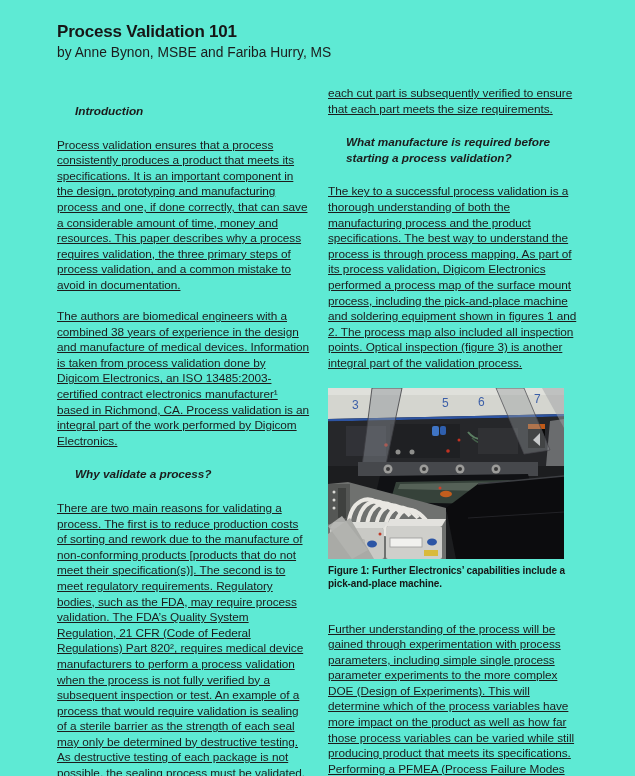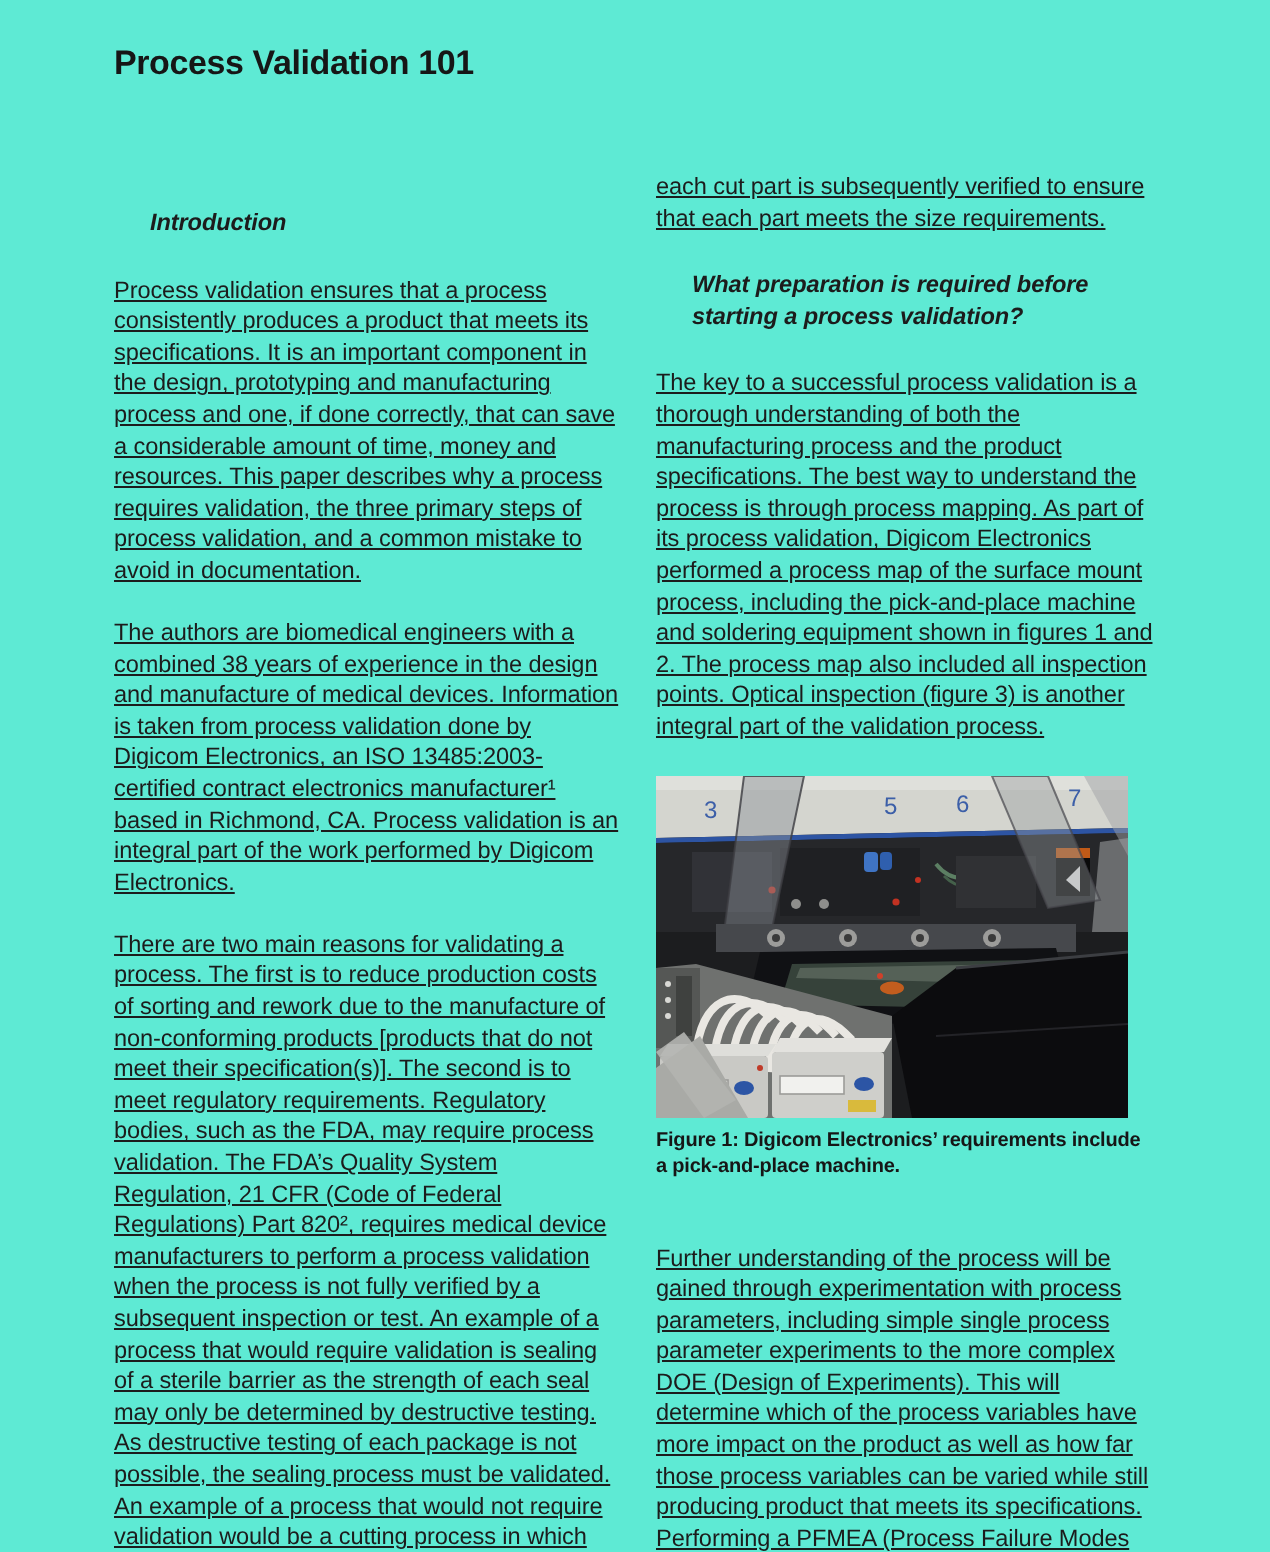--- a/index.html
+++ b/index.html
@@ -37,31 +37,33 @@
   svg text.station-num {
     font-family:"Liberation Sans", sans-serif; font-size:12px; fill:#3c5fa8;
   }
 </style>
 </head>
 <body>
 
 <div class="page">
 
   <div class="title">Process Validation 101</div>
+  <div class="byline">by Anne Bynon, MSBE and Fariba Hurry, MS</div>
 
   <div class="col col-left">
     <p class="subhead">Introduction</p>
     <p class="para">Process validation ensures that a process consistently produces a product that meets its specifications.  It is an important component in the design, prototyping and manufacturing process and one, if done correctly, that can save a considerable amount of time, money and resources. This paper describes why a process requires validation, the three primary steps of process validation, and a common mistake to avoid in documentation.</p>
     <p class="para">The authors are biomedical engineers with a combined 38 years of experience in the design and manufacture of medical devices. Information is taken from process validation done by Digicom Electronics, an ISO 13485:2003-certified contract electronics manufacturer¹ based in Richmond, CA.  Process validation is an integral part of the work performed by Digicom Electronics.</p>
+    <p class="subhead">Why validate a process?</p>
     <p class="para last">There are two main reasons for validating a process.  The first is to reduce production costs of sorting and rework due to the manufacture of non-conforming products [products that do not meet their specification(s)]. The second is to meet regulatory requirements.  Regulatory bodies, such as the FDA, may require process validation.  The FDA’s Quality System Regulation, 21 CFR (Code of Federal Regulations) Part 820², requires medical device manufacturers to perform a process validation when the process is not fully verified by a subsequent inspection or test.  An example of a process that would require validation is sealing of a sterile barrier as the strength of each seal may only be determined by destructive testing. As destructive testing of each package is not possible, the sealing process must be validated. An example of a process that would not require validation would be a cutting process in which</p>
   </div>
 
   <div class="col col-right">
     <p class="para">each cut part is subsequently verified to ensure that each part meets the size requirements.</p>
-    <p class="subhead">What preparation is required before starting a process validation?</p>
+    <p class="subhead">What manufacture is required before starting a process validation?</p>
     <p class="para" style="margin-bottom:0;">The key to a successful process validation is a thorough understanding of both the manufacturing process and the product specifications.  The best way to understand the process is through process mapping.  As part of its process validation, Digicom Electronics performed a process map of the surface mount process, including the pick-and-place machine and soldering equipment shown in figures 1 and 2.  The process map also included all inspection points. Optical inspection (figure 3) is another integral part of the validation process.</p>
 
     <div class="figure-block">
       <svg class="photo-frame" viewBox="0 0 236 171" xmlns="http://www.w3.org/2000/svg">
 
         <rect width="236" height="171" fill="#1c1d1f"></rect>
 
         <path d="M0,0 H236 V26 L0,31 Z" fill="#d4d5cf"></path>
         <rect x="0" y="0" width="236" height="7" fill="#e3e3df" opacity="0.75"></rect>
 
@@ -155,19 +157,19 @@
           <polygon points="58,138 114,138 118,131 62,131" fill="#e3e2de"></polygon>
           <rect x="58" y="138" width="56" height="33" rx="2" fill="#cfcfcb"></rect>
           <rect x="62" y="150" width="32" height="9" fill="#f1f1ee" stroke="#9b9b98" stroke-width="0.8"></rect>
           <ellipse cx="104" cy="154" rx="5" ry="3.5" fill="#2c55a5"></ellipse>
           <rect x="96" y="162" width="14" height="6" fill="#d9ba3c"></rect>
         </g>
 
         <polygon points="0,146 22,130 46,171 0,171" fill="#a9aaa6"></polygon>
         <polygon points="0,138 14,128 40,162 24,171" fill="#b3b4b0" opacity="0.9"></polygon>
       </svg>
-      <div class="caption">Figure 1: Digicom Electronics’ requirements include a pick-and-place machine.</div>
+      <div class="caption">Figure 1: Further Electronics’ capabilities include a pick-and-place machine.</div>
     </div>
 
     <p class="para last para-after-figure">Further understanding of the process will be gained through experimentation with process parameters, including simple single process parameter experiments to the more complex DOE (Design of Experiments).  This will determine which of the process variables have more impact on the product as well as how far those process variables can be varied while still producing product that meets its specifications. Performing a PFMEA (Process Failure Modes and Effects Analysis) will also identify which</p>
   </div>
 
 </div>
 
 </body></html>

